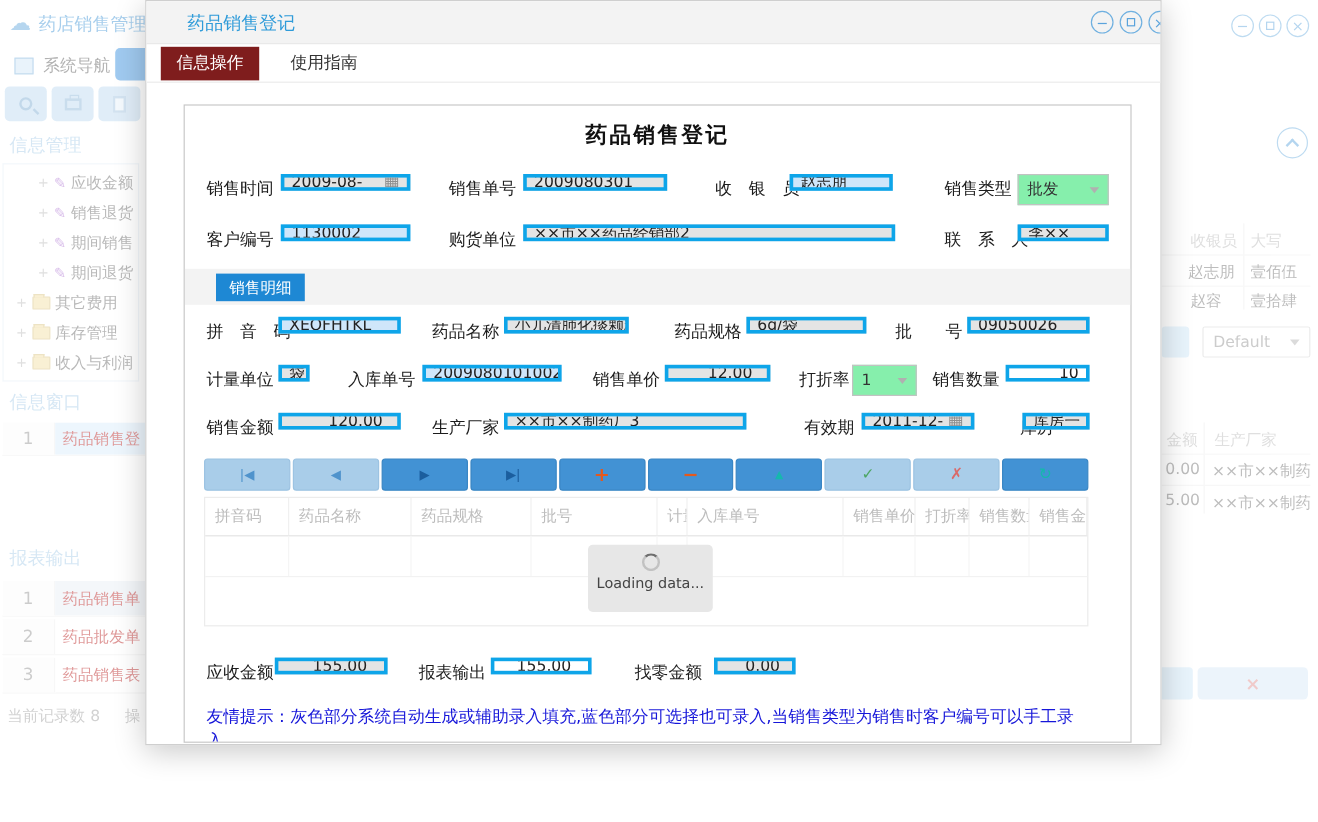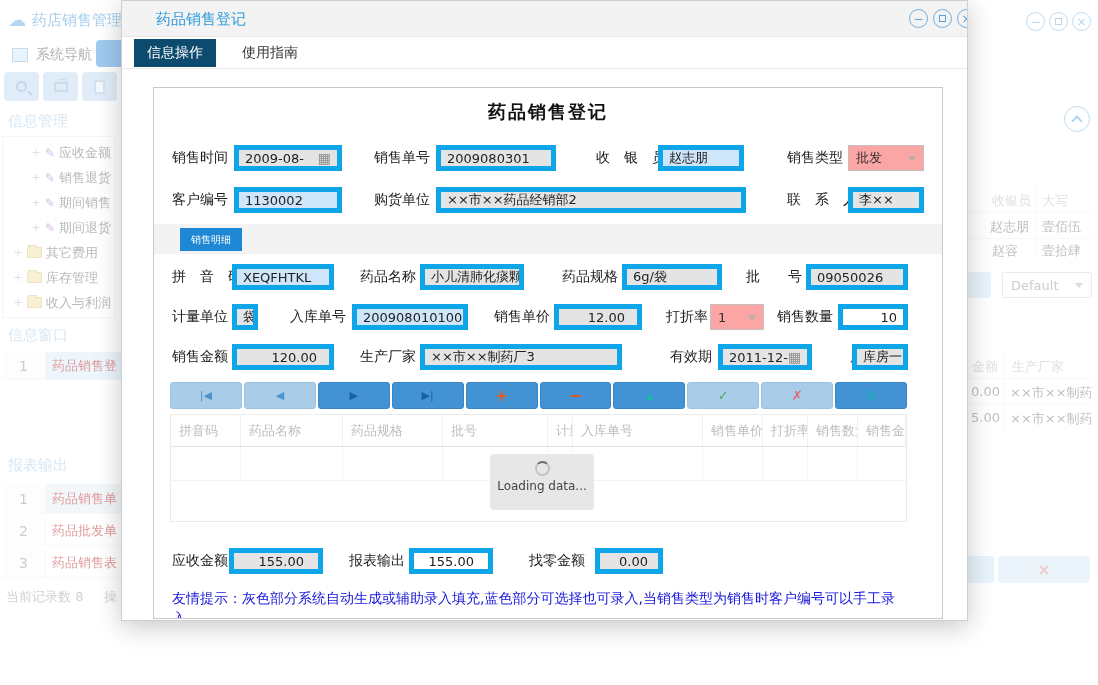--- a/index.html
+++ b/index.html
@@ -52,33 +52,33 @@
   .caret { width:0; height:0; border-left:4px solid transparent; border-right:4px solid transparent; border-top:5px solid #b0b0b0; margin-left:auto; }
   .bg-x-btn { position:absolute; background:#d7e8f7; border-radius:4px; display:flex; align-items:center; justify-content:center; color:#de8c8c; font-size:15px; font-weight:bold; }
 
   
   .dialog { position:absolute; left:121px; top:0; width:847px; height:621px; background:#fff;
             border:1px solid #cfcfcf; box-shadow:0 6px 24px rgba(0,0,0,0.22); overflow:hidden; }
   .titlebar { position:absolute; left:0; top:0; right:0; height:36px; background:#f3f3f3; border-bottom:1px solid #e7e7e7; }
   .dlg-title { position:absolute; left:34px; top:9px; color:#2f9bd9; font-size:15px; }
   .dlg-ctl { position:absolute; top:8px; }
   .tabbar { position:absolute; left:0; top:36px; right:0; height:32px; background:#fff; border-bottom:1px solid #ebebeb; display:flex; align-items:center; padding-left:12px; gap:22px; }
-  .tab-active { background:#0c4a6e; color:#fff; font-size:14px; padding:5px 13px; }
+  .tab-active { background:#7f1d1d; color:#fff; font-size:14px; padding:5px 13px; }
   .tab-idle { color:#333; font-size:14px; padding:5px 4px; }
 
   .panel { position:absolute; left:31px; top:86px; width:790px; height:532px; border:1px solid #c8c8c8; background:#fff; overflow:hidden; }
   .form-title { position:absolute; left:0; right:0; top:12px; text-align:center; font-size:18px; font-weight:bold; color:#111; letter-spacing:2px; }
   .lbl { position:absolute; height:26px; display:flex; align-items:center; font-size:14px; color:#1c1c1c; white-space:nowrap; }
-  .fld { position:absolute; height:26px; border:5px solid #0ea5e9; display:flex; align-items:center; padding:0 6px; font-size:13px; color:#222; overflow:hidden; white-space:nowrap; }
+  .fld { position:absolute; height:14px; border:3px solid #0ea5e9; display:flex; align-items:center; padding:0 6px; font-size:13px; color:#222; overflow:hidden; white-space:nowrap; }
   .fld.grey { background:#e4e4e4; } .fld.blue { background:#cfe6fa; } .fld.white { background:#fff; }
   .fld.num { justify-content:flex-end; }
   .cal { margin-left:auto; color:#8e8e8e; font-size:14px; line-height:1; }
-  .select { position:absolute; height:26px; border:1px solid #c2c2c2; background:#fca5a5; display:flex; align-items:center; padding:0 7px; font-size:13px; color:#333; }
+  .select { position:absolute; height:26px; border:1px solid #c2c2c2; background:#86efac; display:flex; align-items:center; padding:0 7px; font-size:13px; color:#333; }
   .detail-strip { position:absolute; left:0; right:0; top:136px; height:30px; background:#f3f3f3; }
-  .detail-tab { position:absolute; left:26px; top:140px; height:23px; background:#1e88d4; color:#fff; font-size:10px; display:flex; align-items:center; padding:0 11px; }
+  .detail-tab { position:absolute; left:26px; top:140px; height:23px; background:#1e88d4; color:#fff; font-size:13px; display:flex; align-items:center; padding:0 11px; }
 
   .navbar { position:absolute; left:16px; top:294px; width:737px; height:27px; display:flex; gap:2px; }
   .nb { flex:1; border-radius:3px; display:flex; align-items:center; justify-content:center; font-size:11px; }
   .nb.dark { background:#4292d4; border:1px solid #3a86c4; }
   .nb.light { background:#a9cde9; border:1px solid #9cc3e2; }
   .g-blue { color:#4f93cc; } .g-darkblue { color:#1b5e9e; }
   .g-orange { color:#e4591c; font-size:16px; font-weight:bold; }
   .g-teal { color:#15b8ad; } .g-green { color:#4da663; font-size:13px; font-weight:bold; }
   .g-red { color:#d96a6a; font-size:13px; font-weight:bold; } .fs9 { font-size:9px; } .fs13 { font-size:13px; }
 

